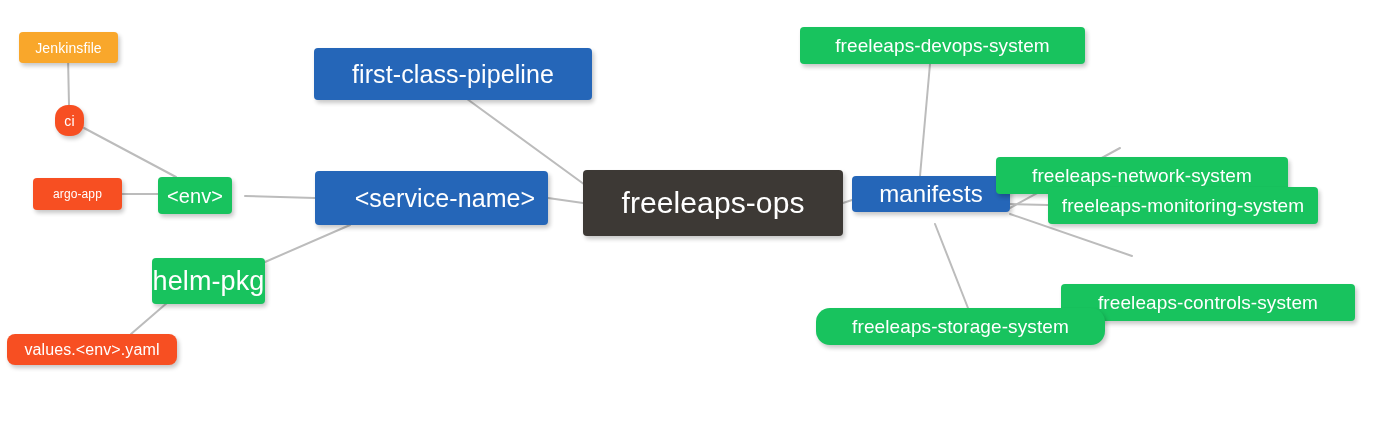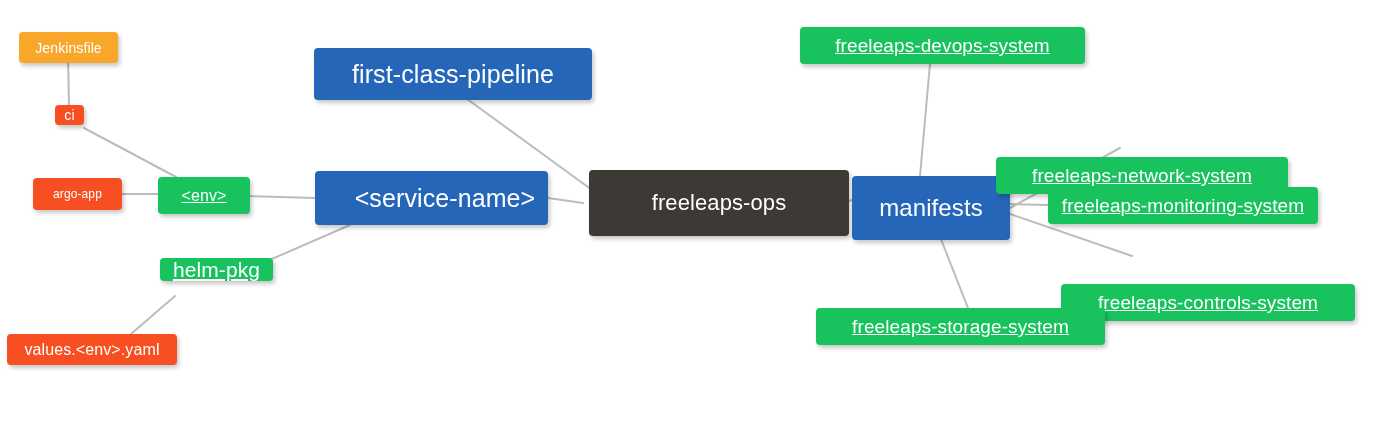--- a/index.html
+++ b/index.html
@@ -31,21 +31,21 @@
     border-radius: 4px;
     color: #ffffff;
     white-space: nowrap;
     line-height: 1;
     box-shadow: 2px 3px 4px rgba(0,0,0,0.22);
     letter-spacing: 0.1px;
     z-index: 2;
   }
   .n-root   { background: #3d3935; }
   .n-blue   { background: #2566b8; }
-  .n-green  { background: #18c35e; text-decoration: underline; }
+  .n-green  { background: #18c35e; }
   .n-orange { background: #f9a72b; }
   .n-red    { background: #f74f22; }
 </style>
 </head>
 <body>
 
 <div id="canvas">
   <svg id="edges" xmlns="http://www.w3.org/2000/svg">
       <line x1="583" y1="203" x2="548" y2="198" stroke="#bcbcbc" stroke-width="2" stroke-linecap="round"></line>
       <line x1="592" y1="190" x2="452" y2="88" stroke="#bcbcbc" stroke-width="2" stroke-linecap="round"></line>
@@ -56,29 +56,29 @@
       <line x1="158" y1="194" x2="122" y2="194" stroke="#bcbcbc" stroke-width="2" stroke-linecap="round"></line>
       <line x1="69" y1="105" x2="68" y2="57" stroke="#bcbcbc" stroke-width="2" stroke-linecap="round"></line>
       <line x1="175" y1="296" x2="131" y2="334" stroke="#bcbcbc" stroke-width="2" stroke-linecap="round"></line>
       <line x1="920" y1="176" x2="930" y2="64" stroke="#bcbcbc" stroke-width="2" stroke-linecap="round"></line>
       <line x1="1010" y1="208" x2="1120" y2="148" stroke="#bcbcbc" stroke-width="2" stroke-linecap="round"></line>
       <line x1="1010" y1="204" x2="1048" y2="205" stroke="#bcbcbc" stroke-width="2" stroke-linecap="round"></line>
       <line x1="1010" y1="214" x2="1132" y2="256" stroke="#bcbcbc" stroke-width="2" stroke-linecap="round"></line>
       <line x1="935" y1="224" x2="968" y2="308" stroke="#bcbcbc" stroke-width="2" stroke-linecap="round"></line>
     </svg>
   <div id="node-layer">
-      <div class="node n-root" style="left: 583px; top: 170px; width: 260px; height: 66px; font-size: 22px; margin-left: 6px;">freeleaps-ops</div>
+      <div class="node n-root" style="left: 583px; top: 170px; width: 260px; height: 66px; font-size: 30px;">freeleaps-ops</div>
       <div class="node n-blue" style="left: 315px; top: 171px; width: 233px; height: 54px; font-size: 25px; padding-left: 27px;">&lt;service-name&gt;</div>
       <div class="node n-blue" style="left: 314px; top: 36px; width: 278px; height: 52px; font-size: 25px; margin-top: 12px;">first-class-pipeline</div>
-      <div class="node n-blue" style="left: 852px; top: 176px; width: 158px; height: 64px; font-size: 24px;">manifests</div>
-      <div class="node n-green" style="left: 158px; top: 177px; width: 92px; height: 37px; font-size: 16px;">&lt;env&gt;</div>
-      <div class="node n-green" style="left: 152px; top: 258px; width: 113px; height: 23px; font-size: 21px; margin-left: 8px;">helm-pkg</div>
+      <div class="node n-blue" style="left: 852px; top: 176px; width: 158px; height: 36px; font-size: 24px;">manifests</div>
+      <div class="node n-green" style="left: 158px; top: 177px; width: 74px; height: 37px; font-size: 20px;">&lt;env&gt;</div>
+      <div class="node n-green" style="left: 152px; top: 258px; width: 113px; height: 46px; font-size: 27px;">helm-pkg</div>
       <div class="node n-green" style="left: 800px; top: 27px; width: 285px; height: 37px; font-size: 19px;">freeleaps-devops-system</div>
       <div class="node n-green" style="left: 996px; top: 111px; width: 292px; height: 37px; font-size: 19px; margin-top: 46px;">freeleaps-network-system</div>
       <div class="node n-green" style="left: 1048px; top: 187px; width: 270px; height: 37px; font-size: 19px;">freeleaps-monitoring-system</div>
       <div class="node n-green" style="left: 1061px; top: 256px; width: 294px; height: 37px; font-size: 19px; margin-top: 28px;">freeleaps-controls-system</div>
-      <div class="node n-green" style="left: 816px; top: 308px; width: 289px; height: 37px; font-size: 19px;">freeleaps-storage-system</div>
+      <div class="node n-green" style="left: 816px; top: 308px; width: 289px; height: 37px; font-size: 19px; border-radius: 14px;">freeleaps-storage-system</div>
       <div class="node n-orange" style="left: 19px; top: 32px; width: 99px; height: 31px; font-size: 14px;">Jenkinsfile</div>
-      <div class="node n-red" style="left: 55px; top: 105px; width: 29px; height: 20px; font-size: 14px;">ci</div>
+      <div class="node n-red" style="left: 55px; top: 105px; width: 29px; height: 31px; font-size: 14px; border-radius: 13px;">ci</div>
       <div class="node n-red" style="left: 33px; top: 178px; width: 89px; height: 32px; font-size: 12px;">argo-app</div>
-      <div class="node n-red" style="left: 7px; top: 334px; width: 170px; height: 31px; font-size: 16px;">values.&lt;env&gt;.yaml</div>
+      <div class="node n-red" style="left: 7px; top: 334px; width: 170px; height: 31px; font-size: 16px; border-radius: 8px;">values.&lt;env&gt;.yaml</div>
     </div>
 </div>
 
 </body></html>

